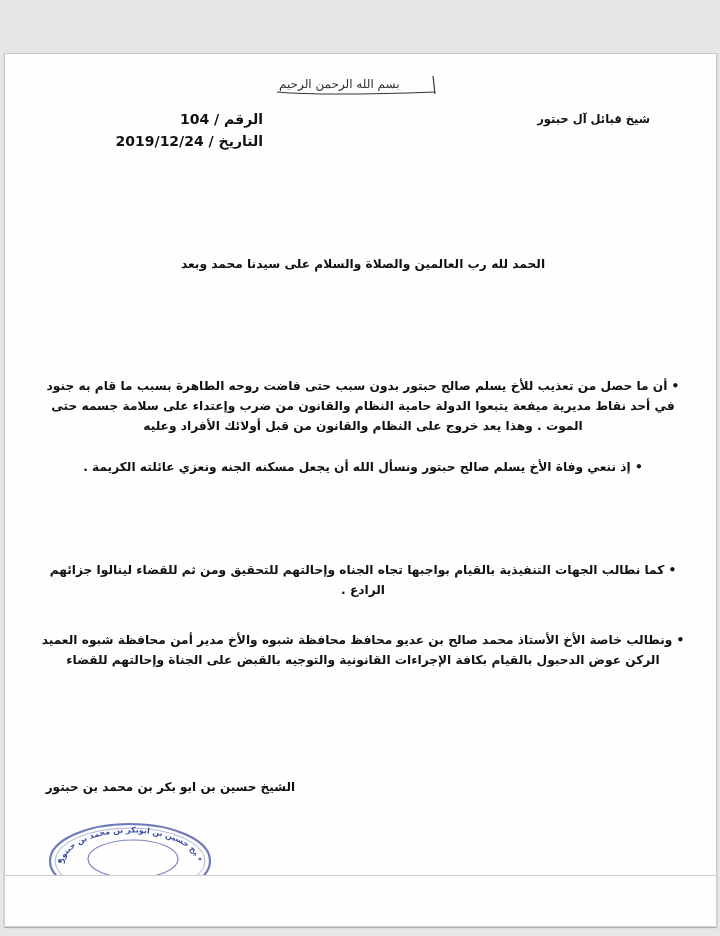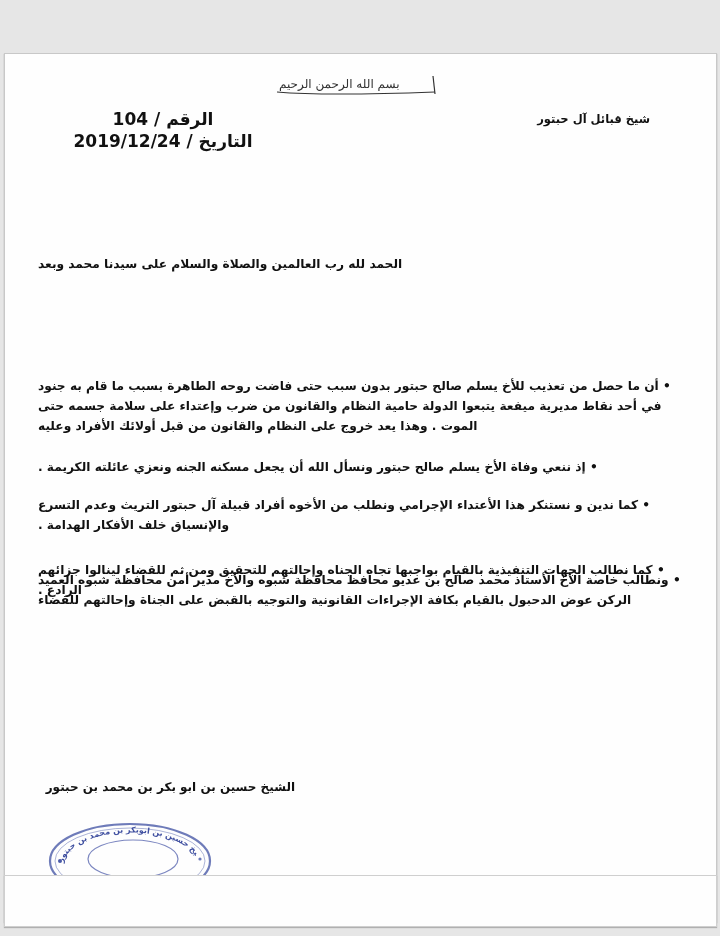--- a/index.html
+++ b/index.html
@@ -26,27 +26,27 @@
       position: absolute; left: 260px; top: 12px; width: 200px; height: 34px;
     }
     .header-right {
       position: absolute; right: 26px; top: 54px; width: 260px;
       direction: rtl; text-align: right;
       font-weight: bold; font-size: 11.5px; color: #111;
       line-height: 22px;
     }
     .header-left {
       position: absolute; left: 58px; top: 54px; width: 200px;
-      direction: rtl; text-align: center;
-      font-weight: bold; font-size: 17px; color: #111;
+      direction: rtl; text-align: right;
+      font-weight: bold; font-size: 14px; color: #111;
       line-height: 22px;
     }
     .body-text {
       position: absolute; right: 28px; width: 650px;
-      direction: rtl; text-align: left;
+      direction: rtl; text-align: center;
       font-weight: bold; font-size: 12.2px; color: #111;
       line-height: 20px;
       margin: 0;
     }
     .bullet::before { content: "• "; }
     .stamp {
       position: absolute; left: 40px; top: 765px; width: 170px; height: 82px;
     }
     .sig-name {
       position: absolute; left: 40px; top: 726px; width: 250px;
@@ -72,23 +72,22 @@
   <div class="header-left">
     <div>الرقم / 104</div>
     <div>التاريخ / 2019/12/24</div>
   </div>
 
   <p class="body-text" style="top:200px;">الحمد لله رب العالمين والصلاة والسلام على سيدنا محمد وبعد</p>
 
 
   <p class="body-text bullet" style="top:403px;">إذ ننعي وفاة الأخ يسلم صالح حبتور ونسأل الله أن يجعل مسكنه الجنه ونعزي عائلته الكريمة .</p>
   <p class="body-text bullet" style="top:322px;">أن ما حصل من تعذيب للأخ يسلم صالح حبتور بدون سبب حتى فاضت روحه الطاهرة بسبب ما قام به جنود في أحد نقاط مديرية ميفعة يتبعوا الدولة حامية النظام والقانون من ضرب وإعتداء على سلامة جسمه حتى الموت . وهذا يعد خروج على النظام والقانون من قبل أولائك الأفراد وعليه</p>
-  <p class="body-text bullet" style="top:441px;">كما ندين و نستنكر هذا الأعتداء الإجرامي ونطلب من الأخوه أفراد قبيلة آل حبتور التريث وعدم التسرع والإنسياق خلف الأفكار الهدامة .</p>
   <p class="body-text bullet" style="top:506px;">كما نطالب الجهات التنفيذية بالقيام بواجبها تجاه الجناه وإحالتهم للتحقيق ومن ثم للقضاء لينالوا جزائهم الرادع .</p>
-  <p class="body-text bullet" style="top:516px;">ونطالب خاصة الأخ الأستاذ محمد صالح بن عديو محافظ محافظة شبوه والأخ مدير أمن محافظة شبوه العميد الركن عوض الدحبول بالقيام بكافة الإجراءات القانونية والتوجيه بالقبض على الجناة وإحالتهم للقضاء</p>
+  <p class="body-text bullet" style="top:576px;">ونطالب خاصة الأخ الأستاذ محمد صالح بن عديو محافظ محافظة شبوه والأخ مدير أمن محافظة شبوه العميد الركن عوض الدحبول بالقيام بكافة الإجراءات القانونية والتوجيه بالقبض على الجناة وإحالتهم للقضاء</p>
 
   <div class="sig-name">الشيخ حسين بن ابو بكر بن محمد بن حبتور</div>
 
   <svg class="stamp" viewBox="0 0 170 82">
     <defs>
       <path id="stampTop" d="M18 44 A68 34 0 0 1 152 40"></path>
       <path id="stampBottom" d="M20 50 A66 30 0 0 0 150 46"></path>
     </defs>
     <ellipse cx="85" cy="42" rx="80" ry="37" fill="none" stroke="#4a5aa8" stroke-width="2.2" opacity="0.8"></ellipse>
     <ellipse cx="85" cy="42" rx="75" ry="33" fill="none" stroke="#6a78b8" stroke-width="0.8" opacity="0.7"></ellipse>

